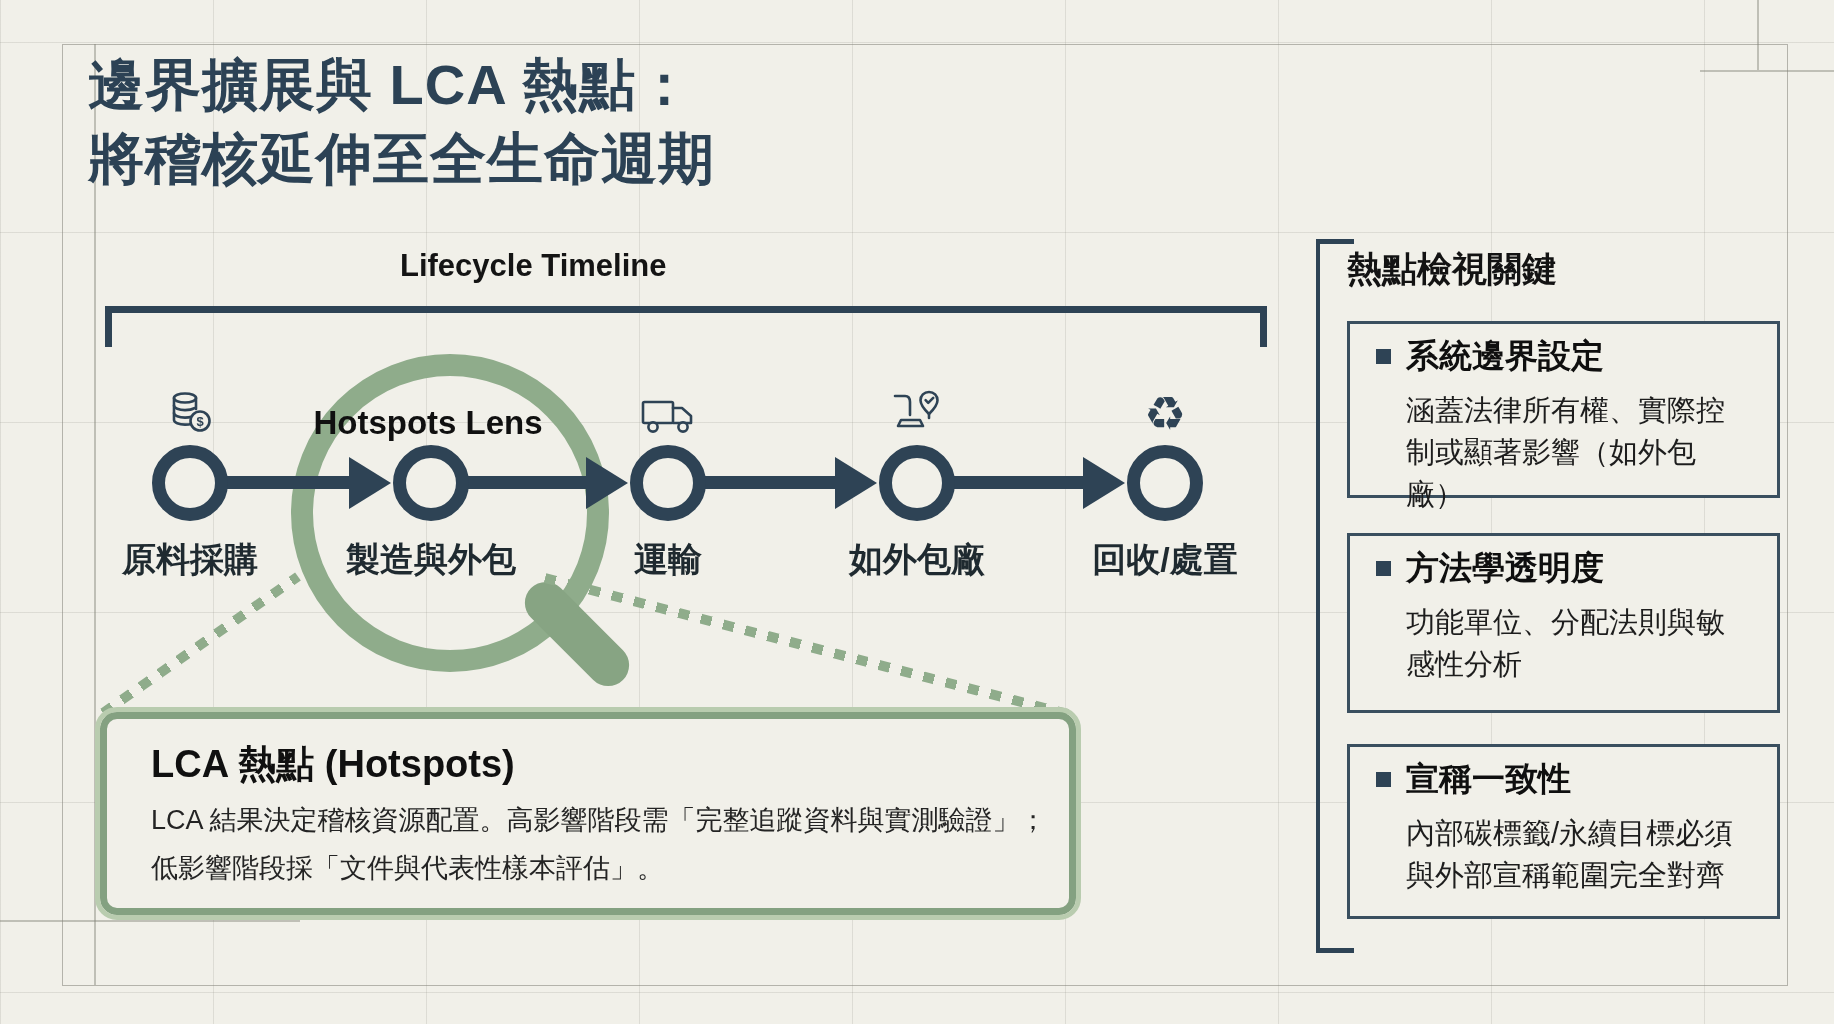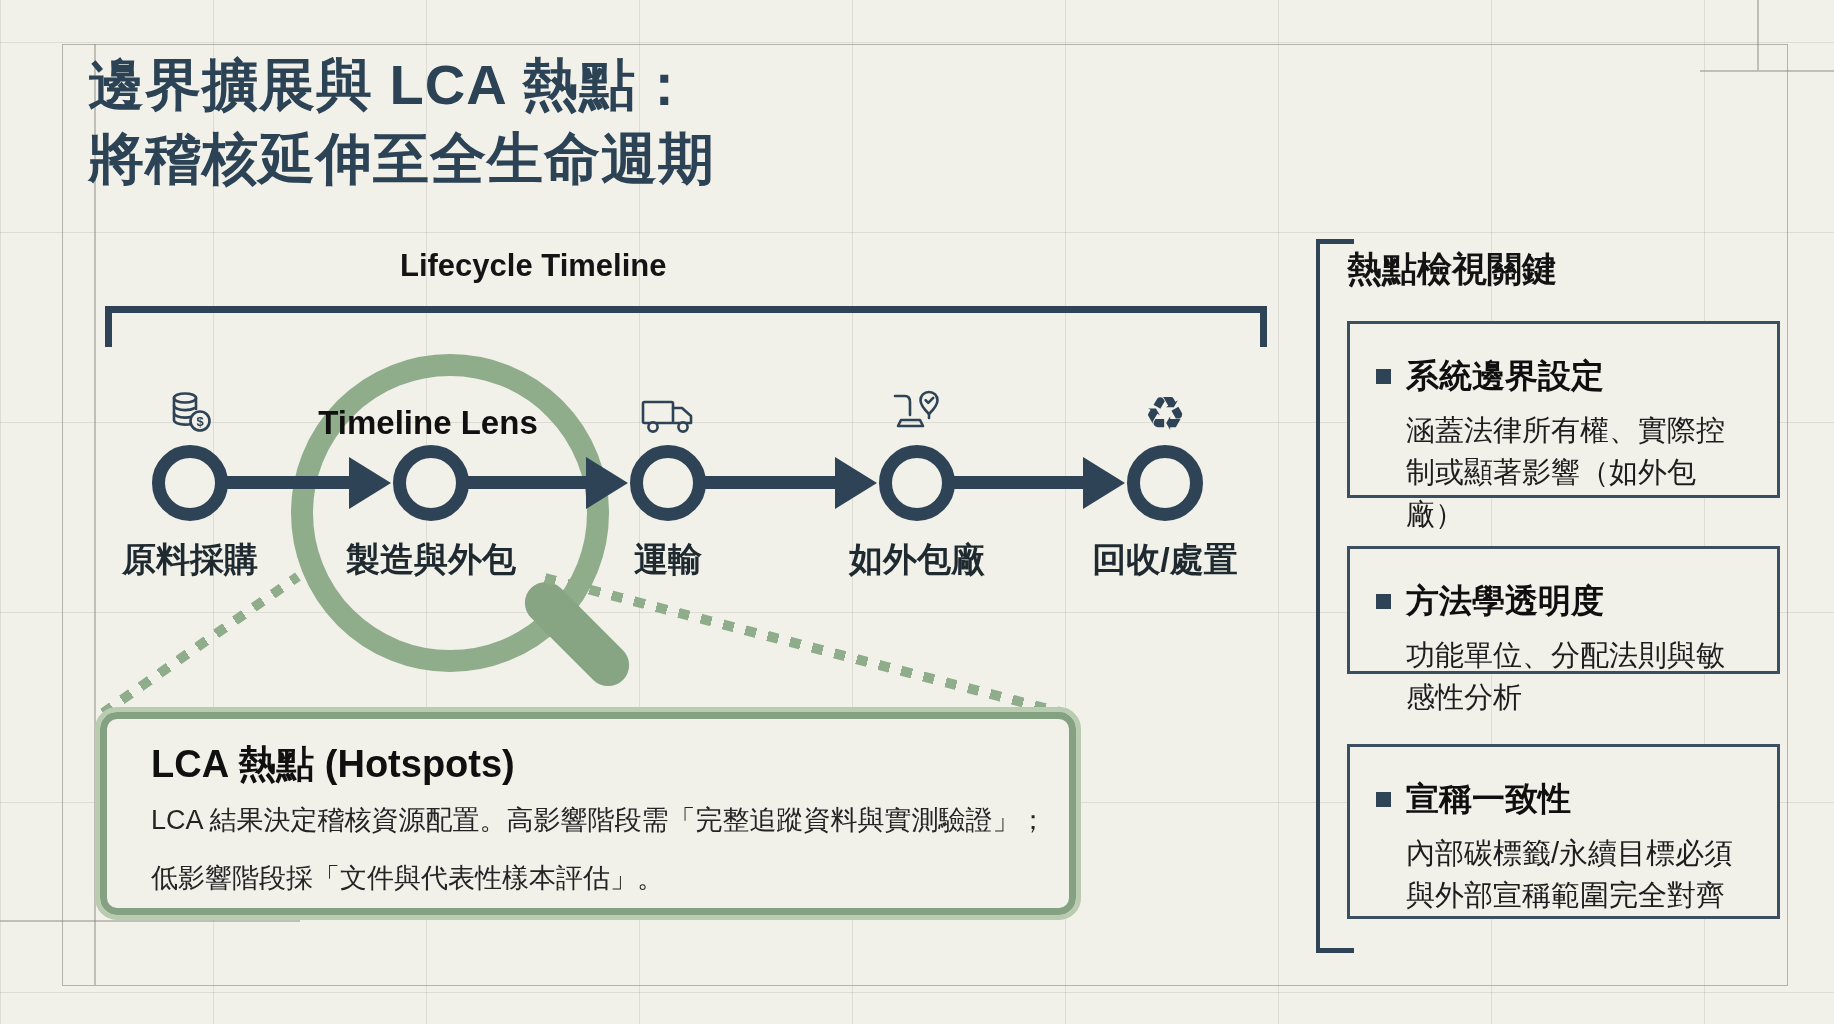--- a/index.html
+++ b/index.html
@@ -60,21 +60,21 @@
     border-radius:17px;background:#f1f0e9;padding:20px 6px 0 44px;z-index:2;}
   .hotspot-title{font-size:38px;font-weight:800;color:#101010;}
   .hotspot-body{margin-top:9px;font-size:27px;line-height:1.62;color:#242424;white-space:nowrap;}
 
   
   .panel-bracket-v{position:absolute;left:1316px;top:239px;width:4px;height:714px;background:#2e4355;}
   .panel-tick{position:absolute;left:1316px;width:38px;height:5px;background:#2e4355;}
   .panel-header{position:absolute;left:1347px;top:246px;width:433px;text-align:left;
     font-size:35px;font-weight:800;color:#131313;}
   .side-box{position:absolute;left:1347px;width:433px;box-sizing:border-box;
-    border:3px solid #3a4f5f;background:#f1f0e9;padding:30px 24px 0 26px;z-index:2;}
+    border:3px solid #3a4f5f;background:#f1f0e9;padding:10px 24px 0 26px;z-index:2;}
   .side-box-title{font-size:33px;font-weight:800;color:#0f0f0f;display:flex;align-items:center;}
   .bullet{display:inline-block;width:15px;height:15px;background:#2e4355;margin-right:15px;flex:0 0 auto;}
   .side-box-body{margin-top:10px;margin-left:30px;width:340px;font-size:29px;
     line-height:1.45;color:#1d1d1d;}
 
   svg{display:block;}
 </style>
 </head>
 <body>
 
@@ -89,21 +89,21 @@
   <div class="title">
     <div>邊界擴展與 LCA 熱點：</div>
     <div>將稽核延伸至全生命週期</div>
   </div>
 
   <div class="tl-label">Lifecycle Timeline</div>
   <div class="tl-bracket"></div>
 
   <div class="lens-ring"></div>
   <div class="lens-handle"></div>
-  <div class="lens-label">Timeline Lens</div>
+  <div class="lens-label">Hotspots Lens</div>
 
   <div class="dotted dotted-left"></div>
   <div class="dotted dotted-right"></div>
 
   <div class="conn-line" style="left:226px;width:127px;"></div>
   <div class="conn-head" style="left:349px;"></div>
   <div class="conn-line" style="left:467px;width:123px;"></div>
   <div class="conn-head" style="left:586px;"></div>
   <div class="conn-line" style="left:704px;width:135px;"></div>
   <div class="conn-head" style="left:835px;"></div>
@@ -163,37 +163,37 @@
     <div class="stage-icon">
       <div class="recycle-glyph">♻</div>
     </div>
     <div class="stage-node"></div>
     <div class="stage-label">回收/處置</div>
   </div>
 
   <div class="hotspot-box">
     <div class="hotspot-title">LCA 熱點 (Hotspots)</div>
     <div class="hotspot-body">LCA 結果決定稽核資源配置。高影響階段需「完整追蹤資料與實測驗證」；</div>
-    <div class="hotspot-body" style="margin-top:14px;">低影響階段採「文件與代表性樣本評估」。</div>
+    <div class="hotspot-body" style="margin-top:4px;">低影響階段採「文件與代表性樣本評估」。</div>
   </div>
 
   <div class="panel-bracket-v"></div>
   <div class="panel-tick" style="top:239px;"></div>
   <div class="panel-tick" style="top:948px;"></div>
   <div class="panel-header">熱點檢視關鍵</div>
 
   <div class="side-box" style="top:321px;height:177px;">
     <div class="side-box-title">
       <span class="bullet"></span>
       <span>系統邊界設定</span>
     </div>
     <div class="side-box-body">涵蓋法律所有權、實際控制或顯著影響（如外包廠）</div>
   </div>
 
-  <div class="side-box" style="top:546px;height:128px;">
+  <div class="side-box" style="top:533px;height:180px;">
     <div class="side-box-title">
       <span class="bullet"></span>
       <span>方法學透明度</span>
     </div>
     <div class="side-box-body">功能單位、分配法則與敏感性分析</div>
   </div>
 
   <div class="side-box" style="top:744px;height:175px;">
     <div class="side-box-title">
       <span class="bullet"></span>

